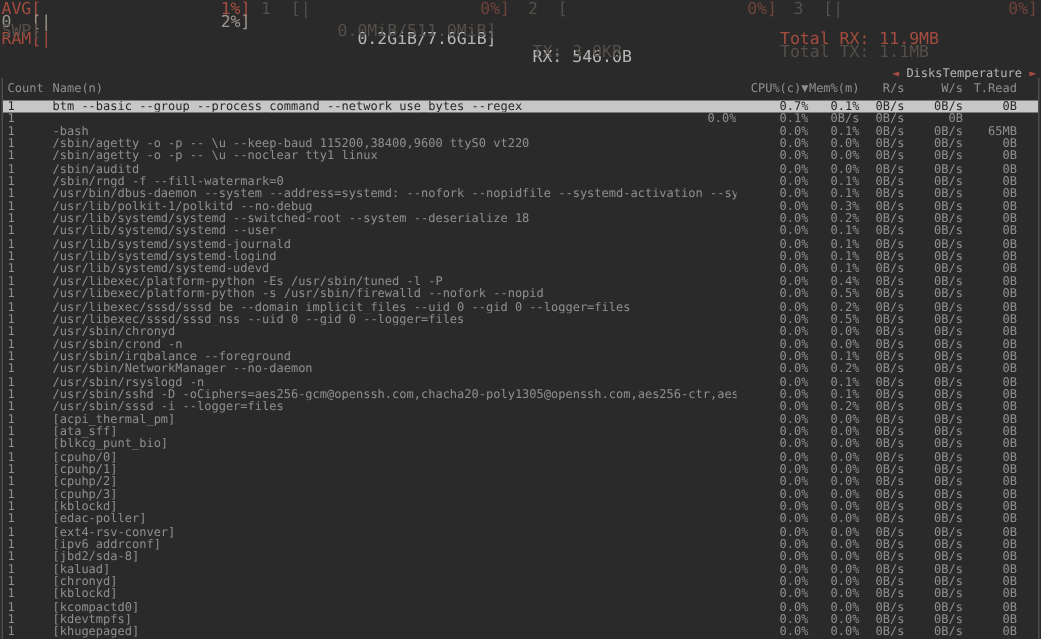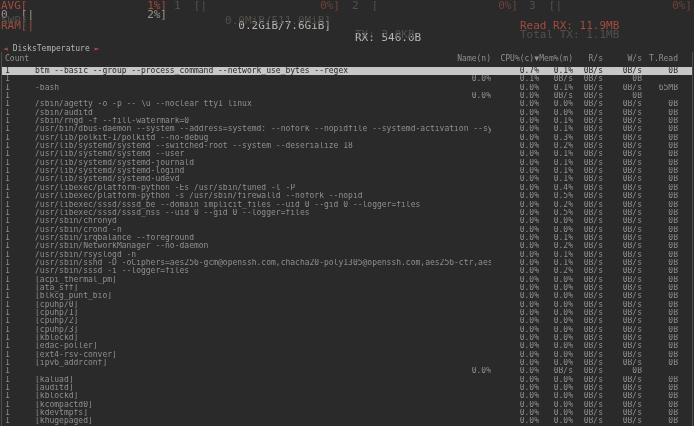--- a/index.html
+++ b/index.html
@@ -12,33 +12,33 @@
   .line{position:absolute;height:9px;font-size:11px;line-height:9px;white-space:pre;display:flex}
   .fill{flex:1}
   .m-red .mlabel,.m-red .mval,.m-red .tick{color:var(--red)}
   .m-core0 .mlabel,.m-core0 .mval,.m-core0 .tick{color:var(--core0)}
   .m-dim .mlabel,.m-dim .tick{color:var(--dim)}
   .m-dim .mval{color:var(--red-dim)}
   .m-mem .mlabel,.m-mem .tick{color:var(--red)}
   .m-mem .mval{color:var(--bright)}
   .m-swp .mlabel,.m-swp .mval{color:var(--dim)}
   .txt-bright{color:var(--bright)} .txt-red{color:var(--red)} .txt-dim{color:var(--dim)}
-  .navrow{position:absolute;top:44px;left:3px;right:3px;height:9px;font-size:8px;line-height:9px;display:flex;justify-content:flex-start;white-space:pre}
+  .navrow{position:absolute;top:44px;left:3px;right:3px;height:9px;font-size:8px;line-height:9px;display:flex;justify-content:flex-end;white-space:pre}
   .navrow .arrow{color:var(--red)}
   .navrow .navlabel{color:var(--bright)}
   .tbox{position:absolute;top:52px;left:1px;right:1px;bottom:0;border-left:1px solid var(--border);border-right:1px solid var(--border)}
   .grid{display:grid;grid-template-columns:33px 1fr 48px 34px 30px 39px 36px;padding-right:14px;white-space:pre}
   .thead{position:absolute;top:2px;left:0;right:0;height:10px;font-size:8px;line-height:10px;color:var(--fg)}
   .rows{position:absolute;top:15px;left:0;right:0;bottom:0;display:flex;flex-direction:column}
   .prow{height:8.35px;font-size:8px;line-height:8.45px;overflow:hidden;flex:0 0 8.35px}
   .prow.selected{background:var(--sel-bg);color:var(--sel-fg)}
   .c-count{padding-left:3px}
   .c-name{overflow:hidden}
   .c-num{text-align:right;overflow:hidden}
-  .h-left{text-align:right}
+  .h-left{text-align:left}
 </style>
 </head>
 <body>
 
 <div class="line m-red" style="top:1px;left:1px;width:166px">
   <span class="mlabel">AVG[</span><span class="tick"></span><span class="fill"></span><span class="mval">1%]</span>
 </div>
 <div class="line m-dim" style="top:1px;left:174px;width:166px">
   <span class="mlabel">1  [</span><span class="tick">|</span><span class="fill"></span><span class="mval">0%]</span>
 </div>
@@ -53,21 +53,21 @@
 </div>
 
 <div class="line m-mem" style="top:21px;left:1px;width:330px">
   <span class="mlabel">RAM[</span><span class="tick">|</span><span class="fill"></span><span class="mval">0.2GiB/7.6GiB]</span>
 </div>
 <div class="line m-swp" style="top:16px;left:1px;width:330px">
   <span class="mlabel">SWP[</span><span class="tick"></span><span class="fill"></span><span class="mval">0.0MiB/511.0MiB]</span>
 </div>
 
 <div class="line txt-bright" style="top:33px;left:355px">RX: 546.0B</div>
-<div class="line txt-red" style="top:21px;left:520px">Read RX: 11.9MB</div>
+<div class="line txt-red" style="top:21px;left:520px">Total RX: 11.9MB</div>
 <div class="line txt-dim" style="top:30px;left:355px">TX: 3.0KB</div>
 <div class="line txt-dim" style="top:30px;left:520px">Total TX: 1.1MB</div>
 
 <div class="navrow">
   <span><span class="arrow">◄</span> <span class="navlabel">Disks</span></span>
   <span><span class="navlabel">Temperature</span> <span class="arrow">►</span></span>
 </div>
 
 <div class="tbox">
   <div class="thead grid">
@@ -105,20 +105,21 @@
         <span class="c-name">-bash</span>
         <span class="c-num">0.0%</span>
         <span class="c-num">0.1%</span>
         <span class="c-num">0B/s</span>
         <span class="c-num">0B/s</span>
         <span class="c-num">65MB</span>
       </div>
 
       <div class="prow grid">
         <span class="c-count">1</span>
+        <span class="c-name">/sbin/agetty -o -p -- \u --keep-baud 115200,38400,9600 ttyS0 vt220</span>
         <span class="c-num">0.0%</span>
         <span class="c-num">0.0%</span>
         <span class="c-num">0B/s</span>
         <span class="c-num">0B/s</span>
         <span class="c-num">0B</span>
       </div>
 
       <div class="prow grid">
         <span class="c-count">1</span>
         <span class="c-name">/sbin/agetty -o -p -- \u --noclear tty1 linux</span>
@@ -434,40 +435,41 @@
         <span class="c-name">[ipv6_addrconf]</span>
         <span class="c-num">0.0%</span>
         <span class="c-num">0.0%</span>
         <span class="c-num">0B/s</span>
         <span class="c-num">0B/s</span>
         <span class="c-num">0B</span>
       </div>
 
       <div class="prow grid">
         <span class="c-count">1</span>
+        <span class="c-name">[jbd2/sda-8]</span>
         <span class="c-num">0.0%</span>
         <span class="c-num">0.0%</span>
         <span class="c-num">0B/s</span>
         <span class="c-num">0B/s</span>
         <span class="c-num">0B</span>
       </div>
 
       <div class="prow grid">
         <span class="c-count">1</span>
         <span class="c-name">[kaluad]</span>
         <span class="c-num">0.0%</span>
         <span class="c-num">0.0%</span>
         <span class="c-num">0B/s</span>
         <span class="c-num">0B/s</span>
         <span class="c-num">0B</span>
       </div>
 
       <div class="prow grid">
         <span class="c-count">1</span>
-        <span class="c-name">[auditd]</span>
+        <span class="c-name">[chronyd]</span>
         <span class="c-num">0.0%</span>
         <span class="c-num">0.0%</span>
         <span class="c-num">0B/s</span>
         <span class="c-num">0B/s</span>
         <span class="c-num">0B</span>
       </div>
 
       <div class="prow grid">
         <span class="c-count">1</span>
         <span class="c-name">[kblockd]</span>

